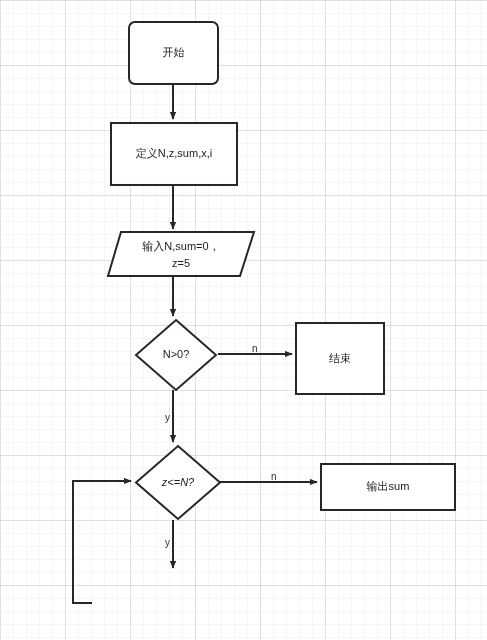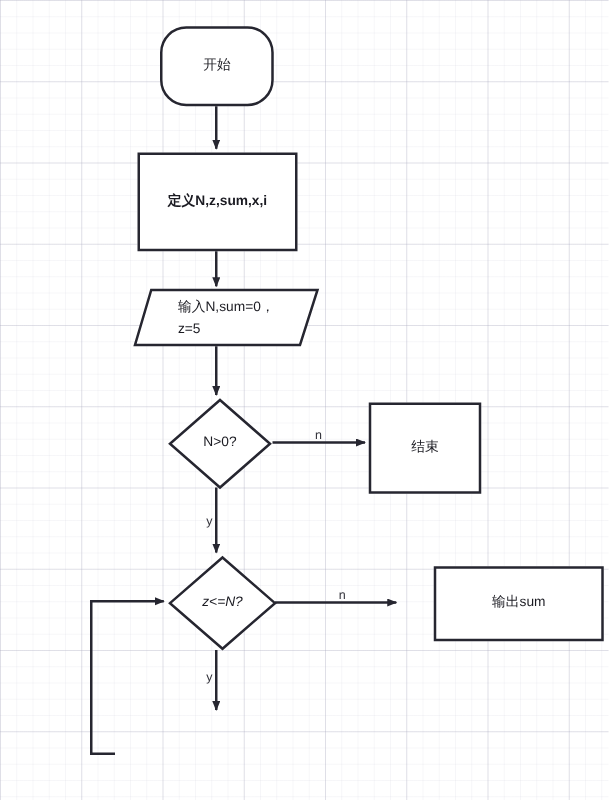--- a/index.html
+++ b/index.html
@@ -44,42 +44,42 @@
     justify-content: center;
     text-align: center;
     color: #1b1b22;
     background: #ffffff;
     border: 2px solid #262630;
     font-size: 11px;
     line-height: 1.45;
     z-index: 2;
   }
   .node.rounded {
-    border-radius: 21px;
+    border-radius: 7px;
   }
   .shape-wrap {
     position: absolute;
     z-index: 2;
   }
   .shape-wrap svg {
     display: block;
     position: absolute;
     left: 0;
     top: 0;
   }
   .shape-label {
     position: absolute;
     left: 0;
     top: 0;
     width: 100%;
     height: 100%;
     display: flex;
     align-items: center;
     justify-content: center;
-    text-align: left;
+    text-align: center;
     color: #1b1b22;
     font-size: 11px;
     line-height: 1.45;
     pointer-events: none;
   }
   .edge-label {
     position: absolute;
     color: #33333b;
     font-size: 10px;
     line-height: 1;
@@ -121,21 +121,21 @@
       <line x1="173" y1="520" x2="173" y2="568" marker-end="url(#arrow)"></line>
 
       <path d="M92,603 L73,603 L73,481 L131,481" marker-end="url(#arrow)"></path>
     </g>
   </svg>
 
   <div class="node rounded" style="left:128px; top:21px; width:91px; height:64px;">
     <span>开始</span>
   </div>
 
-  <div class="node" style="left:110px; top:122px; width:128px; height:79px;font-weight:bold;">
+  <div class="node" style="left:110px; top:122px; width:128px; height:64px;">
     <span>定义N,z,sum,x,i</span>
   </div>
 
   <div class="shape-wrap" style="left:106px; top:230px; width:150px; height:49px;">
     <svg width="150" height="49" viewBox="0 0 150 49" xmlns="http://www.w3.org/2000/svg">
       <polygon points="15,2 148,2 134,46 2,46" fill="#ffffff" stroke="#262630" stroke-width="2"></polygon>
     </svg>
     <div class="shape-label">
       <div>
         <span class="proc-text">输入N,sum=0，</span>
@@ -155,21 +155,21 @@
     <span>结束</span>
   </div>
 
   <div class="shape-wrap" style="left:134px; top:444px; width:88px; height:77px;font-style:italic;">
     <svg width="88" height="77" viewBox="0 0 88 77" xmlns="http://www.w3.org/2000/svg">
       <polygon points="44,2 86,38.5 44,75 2,38.5" fill="#ffffff" stroke="#262630" stroke-width="2"></polygon>
     </svg>
     <div class="shape-label">z&lt;=N?</div>
   </div>
 
-  <div class="node" style="left:320px; top:453px; width:136px; height:60px;margin-left:27px;">
+  <div class="node" style="left:320px; top:463px; width:136px; height:48px;">
     <span>输出sum</span>
   </div>
 
 
   <div class="edge-label" style="left:252px; top:344px;">n</div>
 
   <div class="edge-label" style="left:165px; top:413px;">y</div>
 
   <div class="edge-label" style="left:271px; top:472px;">n</div>
 

